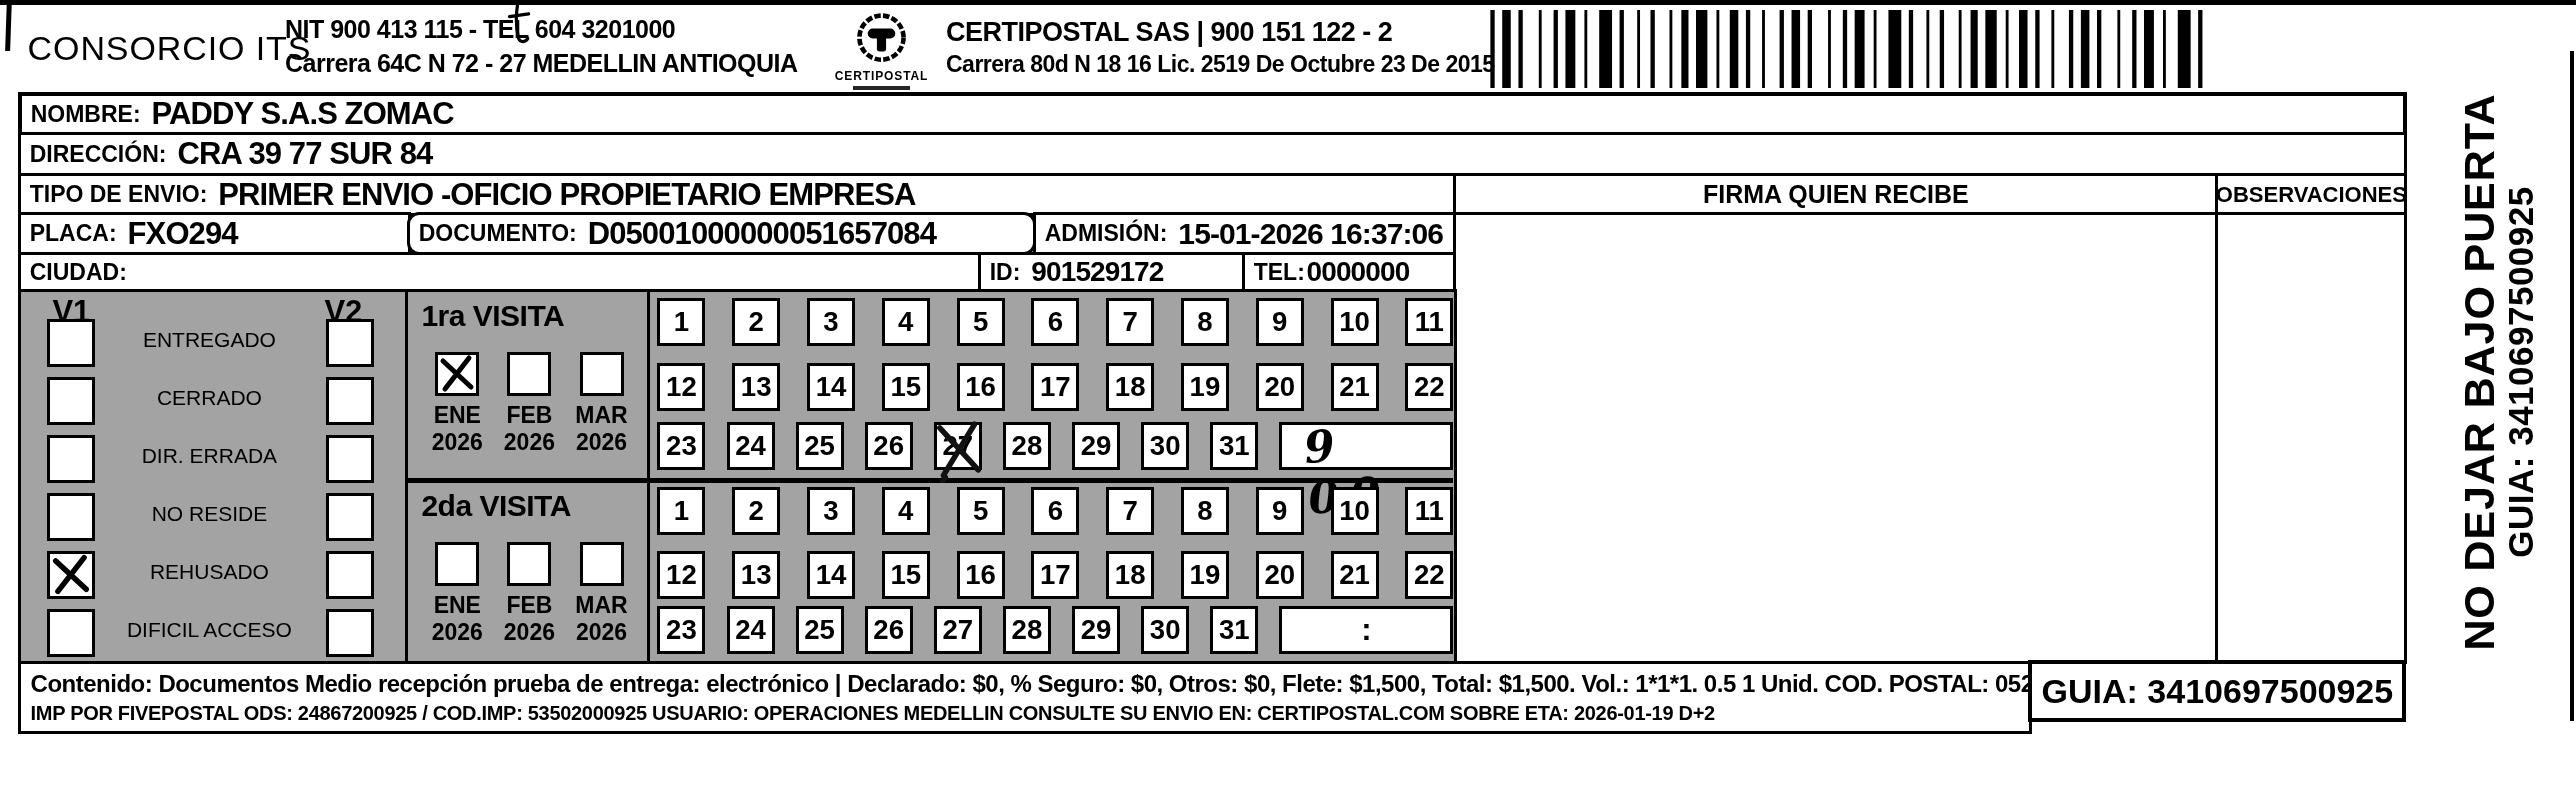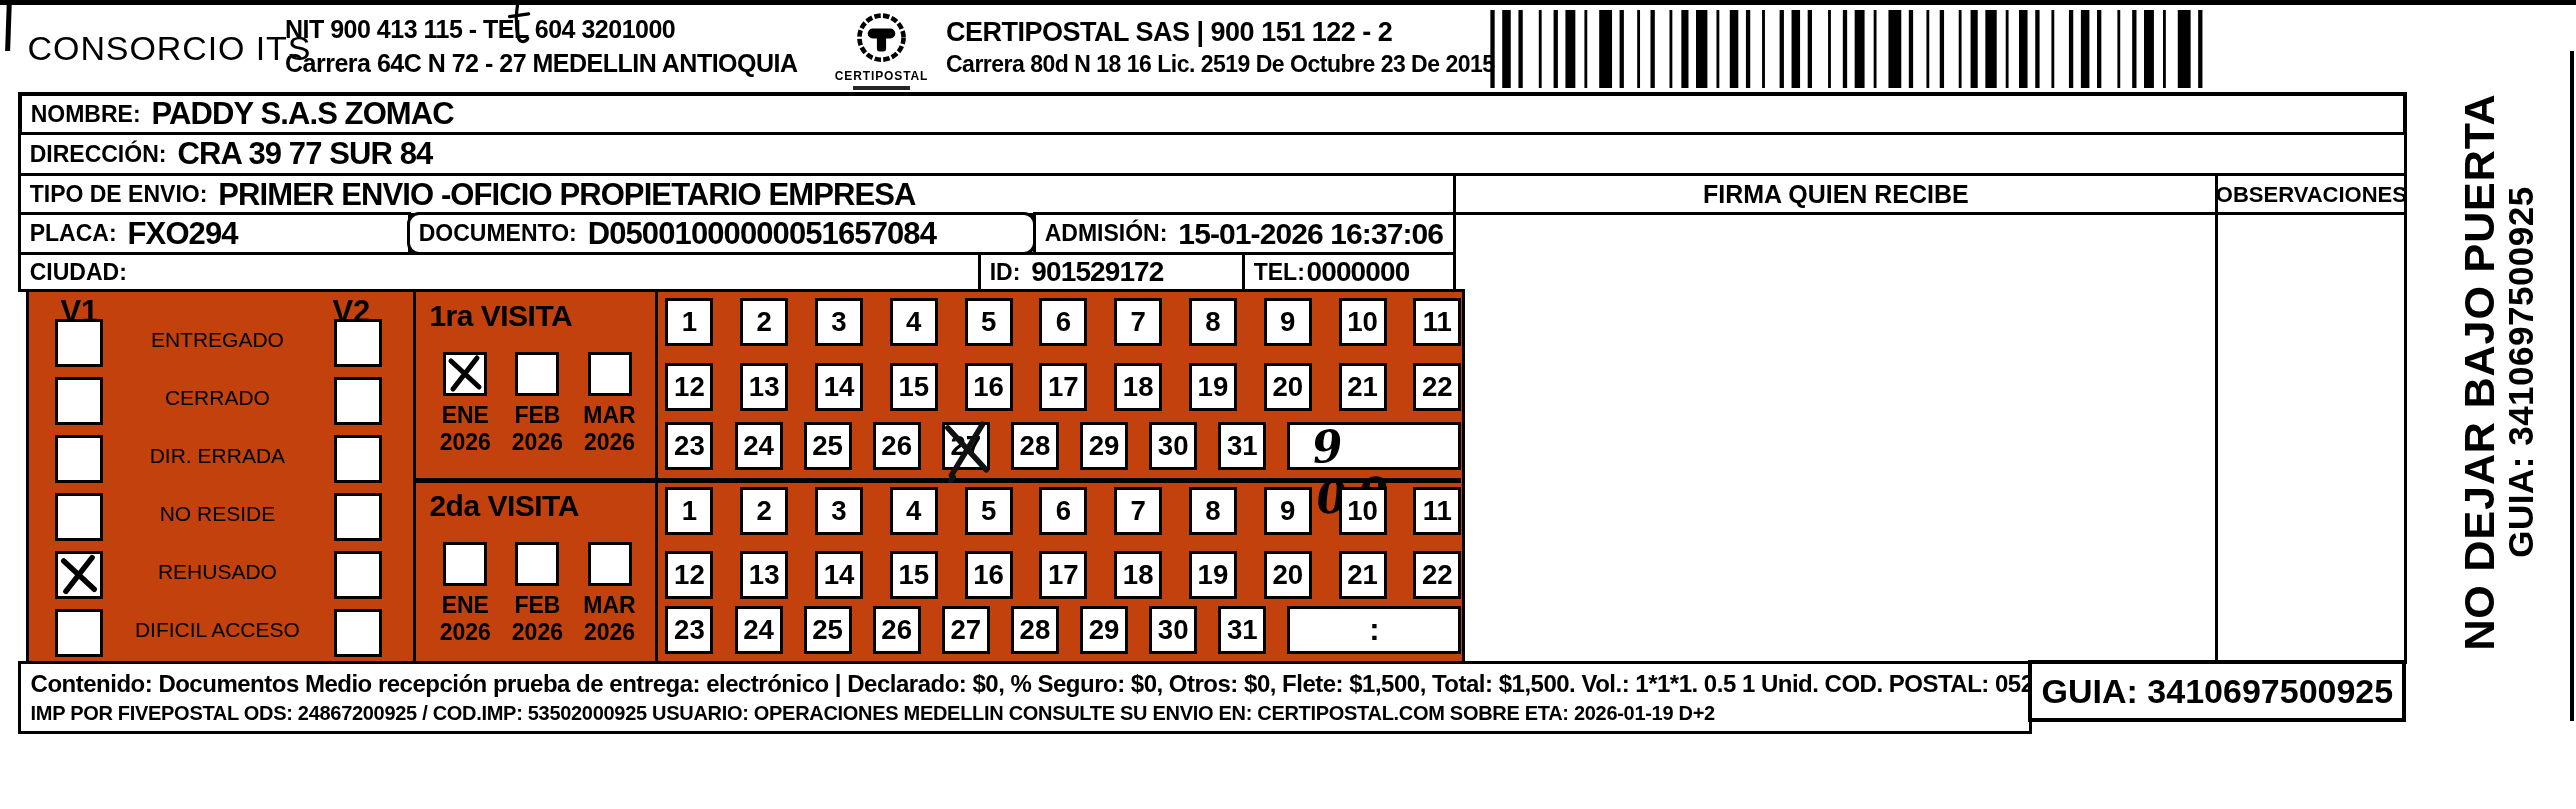--- a/index.html
+++ b/index.html
@@ -45,21 +45,21 @@
   #c-firma-body{left:1435px;top:120px;width:765px;height:452px;}
   #c-obs-body{left:2197px;top:120px;width:192px;height:452px;}
   #c-footer{left:0;top:569px;width:2014px;height:73px;flex-direction:column;align-items:flex-start;
             justify-content:center;gap:4.6px;padding-left:9.2px;}
   .footer-l1{font-size:24px;font-weight:700;letter-spacing:-0.5px;}
   .footer-l2{font-size:20px;font-weight:700;letter-spacing:-0.3px;}
   #c-guia{left:2010px;top:568px;width:378px;height:62px;border-width:4.6px;justify-content:center;
           padding-left:0;font-size:34px;font-weight:700;}
 
   
-  #section{position:absolute;left:8px;top:197px;width:1439px;height:377px;border:3.7px solid #000;box-sizing:border-box;background:#c2410c;}
+  #section{position:absolute;left:0;top:197px;width:1439px;height:377px;border:3.7px solid #000;box-sizing:border-box;background:#a3a3a3;}
   .v1v2-panel{position:absolute;left:0;top:0;width:387px;height:369px;border-right:3.7px solid #000;box-sizing:border-box;}
   .vhead{position:absolute;top:1.8px;font-size:31px;font-weight:700;}
   #v1h{left:31px;} #v2h{left:303px;text-align:center;}
   .status-row{position:absolute;left:0;width:387px;height:48px;}
   .status-row .cb{position:absolute;top:0;}
   .cb{width:48px;height:48px;border:3.7px solid #000;box-sizing:border-box;background:#fff;position:relative;display:inline-block;}
   .cb svg,.day-box>svg{position:absolute;left:-3.7px;top:-3.7px;width:48px;height:48px;}
   .cb svg path{stroke:#000;stroke-width:5;fill:none;stroke-linecap:round;}
   .cb-v1{left:26px;} .cb-v2{left:305px;}
   .status-label{position:absolute;left:78px;top:9.2px;width:220px;text-align:center;font-size:21px;font-weight:400;}

